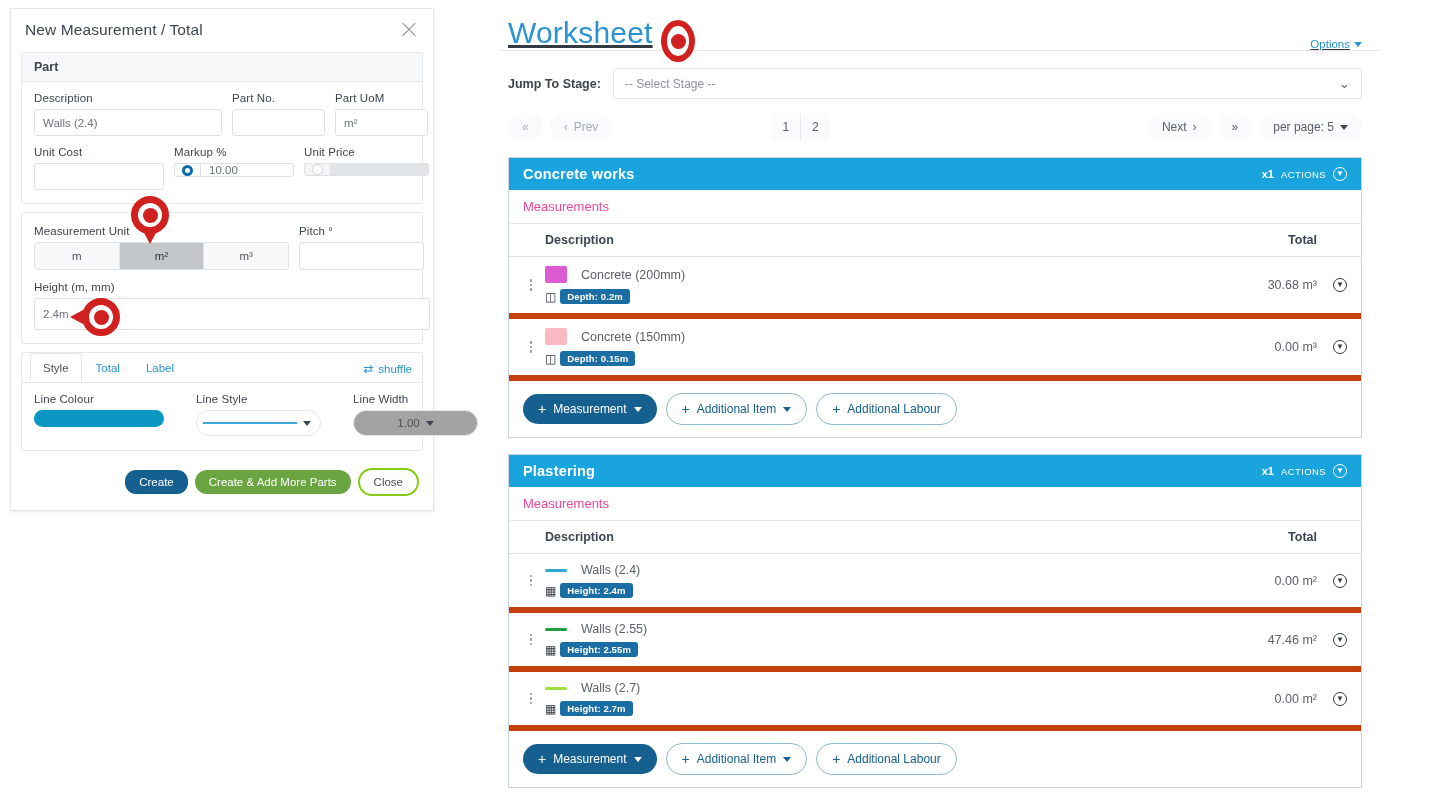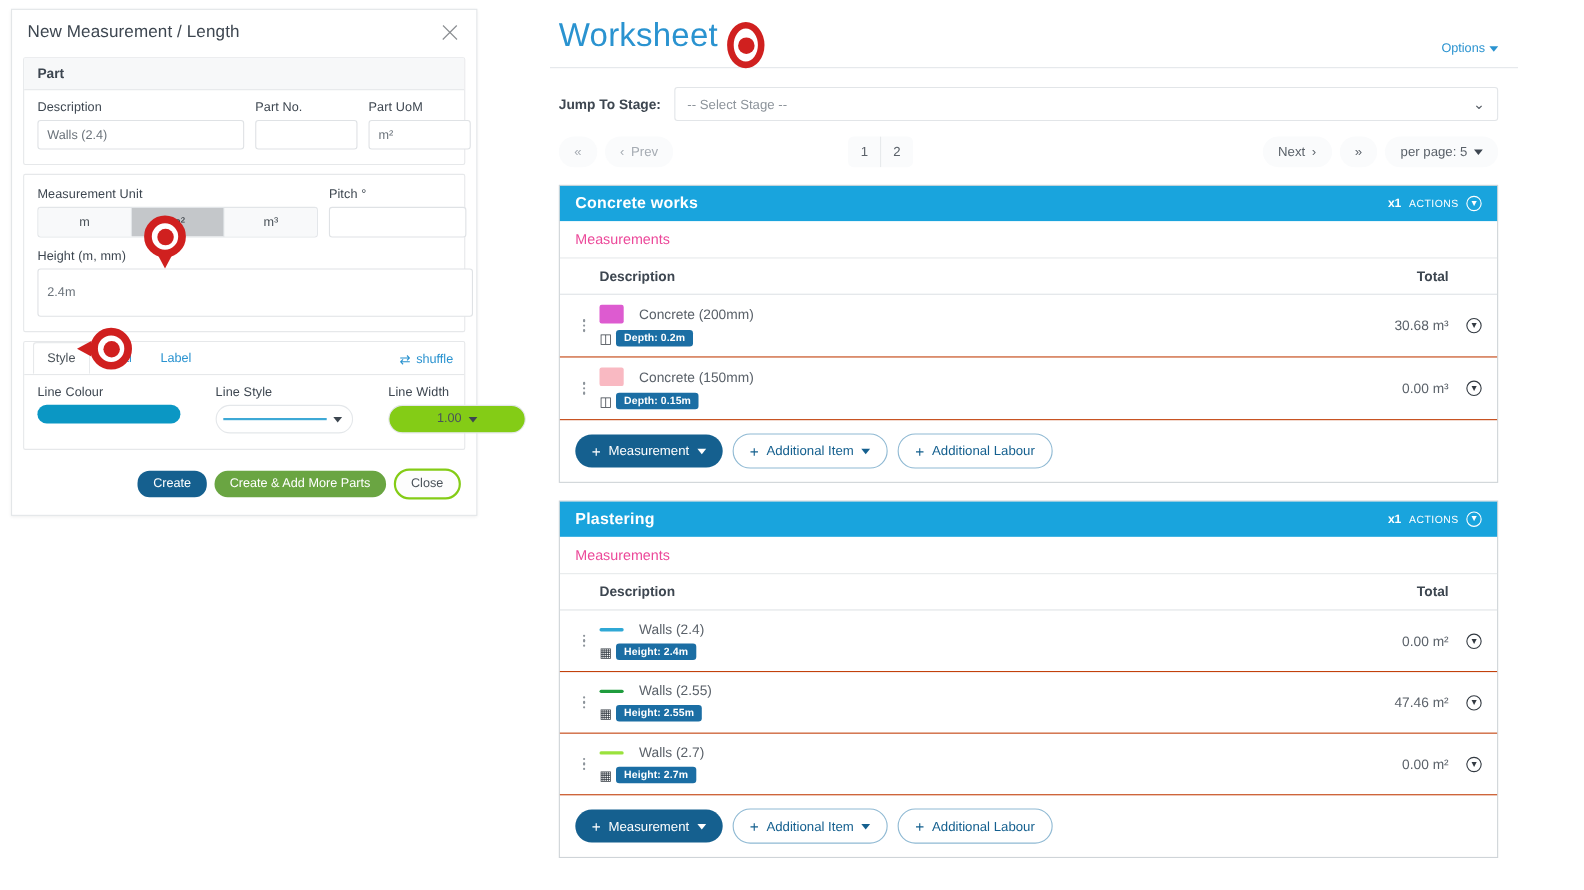--- a/index.html
+++ b/index.html
@@ -131,38 +131,39 @@
     width: 125px; height: 26px; border: 1px solid #e4e7ea; border-radius: 14px;
     display: flex; align-items: center; justify-content: space-between;
     padding: 0 9px 0 6px; background: #fff;
   }
   .linestyle-line { flex: 1; height: 1.6px; background: #3ea9d6; margin-right: 6px; }
   .caret { width: 0; height: 0; border-left: 4px solid transparent;
            border-right: 4px solid transparent; border-top: 5px solid #3d4650; }
   .linewidth-sel {
     width: 125px; height: 26px; border: 1px solid #e4e7ea; border-radius: 14px;
     display: flex; align-items: center; justify-content: center; gap: 6px;
-    font-size: 11.5px; color: #4a5259; background: #84cc16;
+    font-size: 11.5px; color: #4a5259; background: #a3a3a3;
   }
 
   .dialog-foot {
     display: flex; justify-content: flex-end; align-items: center; gap: 7px;
     padding: 9px 14px 14px 14px;
   }
   .btn { border-radius: 14px; font-size: 11.5px; padding: 6px 14px; cursor: pointer; }
   .btn-create { background: #15608f; color: #fff; border-radius: 11px; }
   .btn-green { background: #6aa542; color: #fff; }
   .btn-close { background: #fdfdfd; color: #4a5259; border: 2px solid #84cc16; }
 
   
   .pane { position: absolute; left: 500px; top: 0; width: 880px; }
   .ws-head {
     display: flex; align-items: flex-end; justify-content: space-between;
-    padding: 16px 18px 11px 8px;
+    padding: 16px 18px 0 8px;
     border-bottom: 1px solid #e4e7ea;
+    text-decoration: underline;
   }
   .ws-title { font-size: 30px; color: #2a93d0; font-weight: normal; letter-spacing: .2px; }
   .ws-options { font-size: 11.5px; color: #2a93d0; display: flex; align-items: center; gap: 4px; cursor: pointer; }
   .caret-blue { width: 0; height: 0; border-left: 4px solid transparent;
                 border-right: 4px solid transparent; border-top: 5px solid #2a93d0; }
 
   .jump-row { display: flex; align-items: center; gap: 12px; padding: 17px 18px 0 8px; }
   .jump-label { font-size: 12.5px; font-weight: bold; color: #3d4650; white-space: nowrap; }
   .jump-select {
     flex: 1; height: 31px; border: 1px solid #e2e5e8; border-radius: 3px;
@@ -215,21 +216,21 @@
   }
   .tbl-head {
     display: flex; padding: 9px 14px 9px 36px; font-size: 12.5px;
     font-weight: bold; color: #3d4650; border-bottom: 1px solid #dfe3e6;
   }
   .th-desc { flex: 1; }
   .th-total { width: 110px; text-align: right; padding-right: 30px; }
 
   .mrow {
     display: flex; align-items: center; padding: 9px 14px 9px 14px;
-    border-bottom: 1px solid #c2410c; min-height: 56px;
+    border-bottom: 6px solid #c2410c; min-height: 56px;
   }
   .dots {
     width: 16px; display: flex; flex-direction: column; gap: 2px; align-items: center;
     cursor: pointer;
   }
   .dots i { width: 2.5px; height: 2.5px; border-radius: 50%; background: #8d949b; display: block; }
   .mrow-main { flex: 1; display: flex; flex-direction: column; gap: 6px; padding-left: 6px; }
   .mrow-top { display: flex; align-items: center; gap: 14px; }
   .swatch { width: 22px; height: 17px; border-radius: 2px; }
   .line-swatch { width: 22px; height: 3px; border-radius: 2px; }
@@ -285,21 +286,21 @@
   }
 </style>
 </head>
 <body>
 
 <div class="root">
 
   <div class="dialog">
 
     <div class="dialog-head">
-      <div class="dialog-title">New Measurement / Length</div>
+      <div class="dialog-title">New Measurement / Total</div>
       <div class="close-x"></div>
     </div>
 
     <div class="panel">
       <div class="panel-head">Part</div>
       <div class="panel-body">
 
         <div class="frow">
           <div class="fld">
             <div class="flabel">Description</div>
@@ -308,20 +309,44 @@
           <div class="fld">
             <div class="flabel">Part No.</div>
             <div class="finput w-partno"></div>
           </div>
           <div class="fld">
             <div class="flabel">Part UoM</div>
             <div class="finput w-uom">m²</div>
           </div>
         </div>
 
+        <div class="frow" style="margin-top:10px;">
+          <div class="fld">
+            <div class="flabel">Unit Cost</div>
+            <div class="finput w-unitcost"></div>
+          </div>
+          <div class="fld">
+            <div class="flabel">Markup %</div>
+            <div class="radio-input w-markup">
+              <div class="radio-box">
+                  <span class="radio-dot"></span>
+                </div>
+              <div class="radio-val">10.00</div>
+            </div>
+          </div>
+          <div class="fld">
+            <div class="flabel">Unit Price</div>
+            <div class="radio-input w-unitprice">
+              <div class="radio-box off">
+                  <span class="radio-dot off"></span>
+                </div>
+              <div class="radio-val disabled"></div>
+            </div>
+          </div>
+        </div>
 
       </div>
     </div>
 
     <div class="panel">
       <div class="panel-body" style="padding-top:12px;">
         <div class="frow">
           <div class="fld">
             <div class="flabel">Measurement Unit</div>
             <div class="seg">
@@ -330,21 +355,21 @@
               <div class="seg-btn">m³</div>
             </div>
           </div>
           <div class="fld" style="">
             <div class="flabel">Pitch °</div>
             <div class="finput w-pitch" style="height:28px;"></div>
           </div>
         </div>
         <div class="fld" style="margin-top:11px;">
           <div class="flabel">Height (m, mm)</div>
-          <div class="finput w-height" style="height:44px;">2.4m</div>
+          <div class="finput w-height" style="height:32px;">2.4m</div>
         </div>
       </div>
     </div>
 
     <div class="panel">
       <div class="tabs">
         <div class="tabs-left">
           <div class="tab active">Style</div>
           <div class="tab">Total</div>
           <div class="tab">Label</div>

